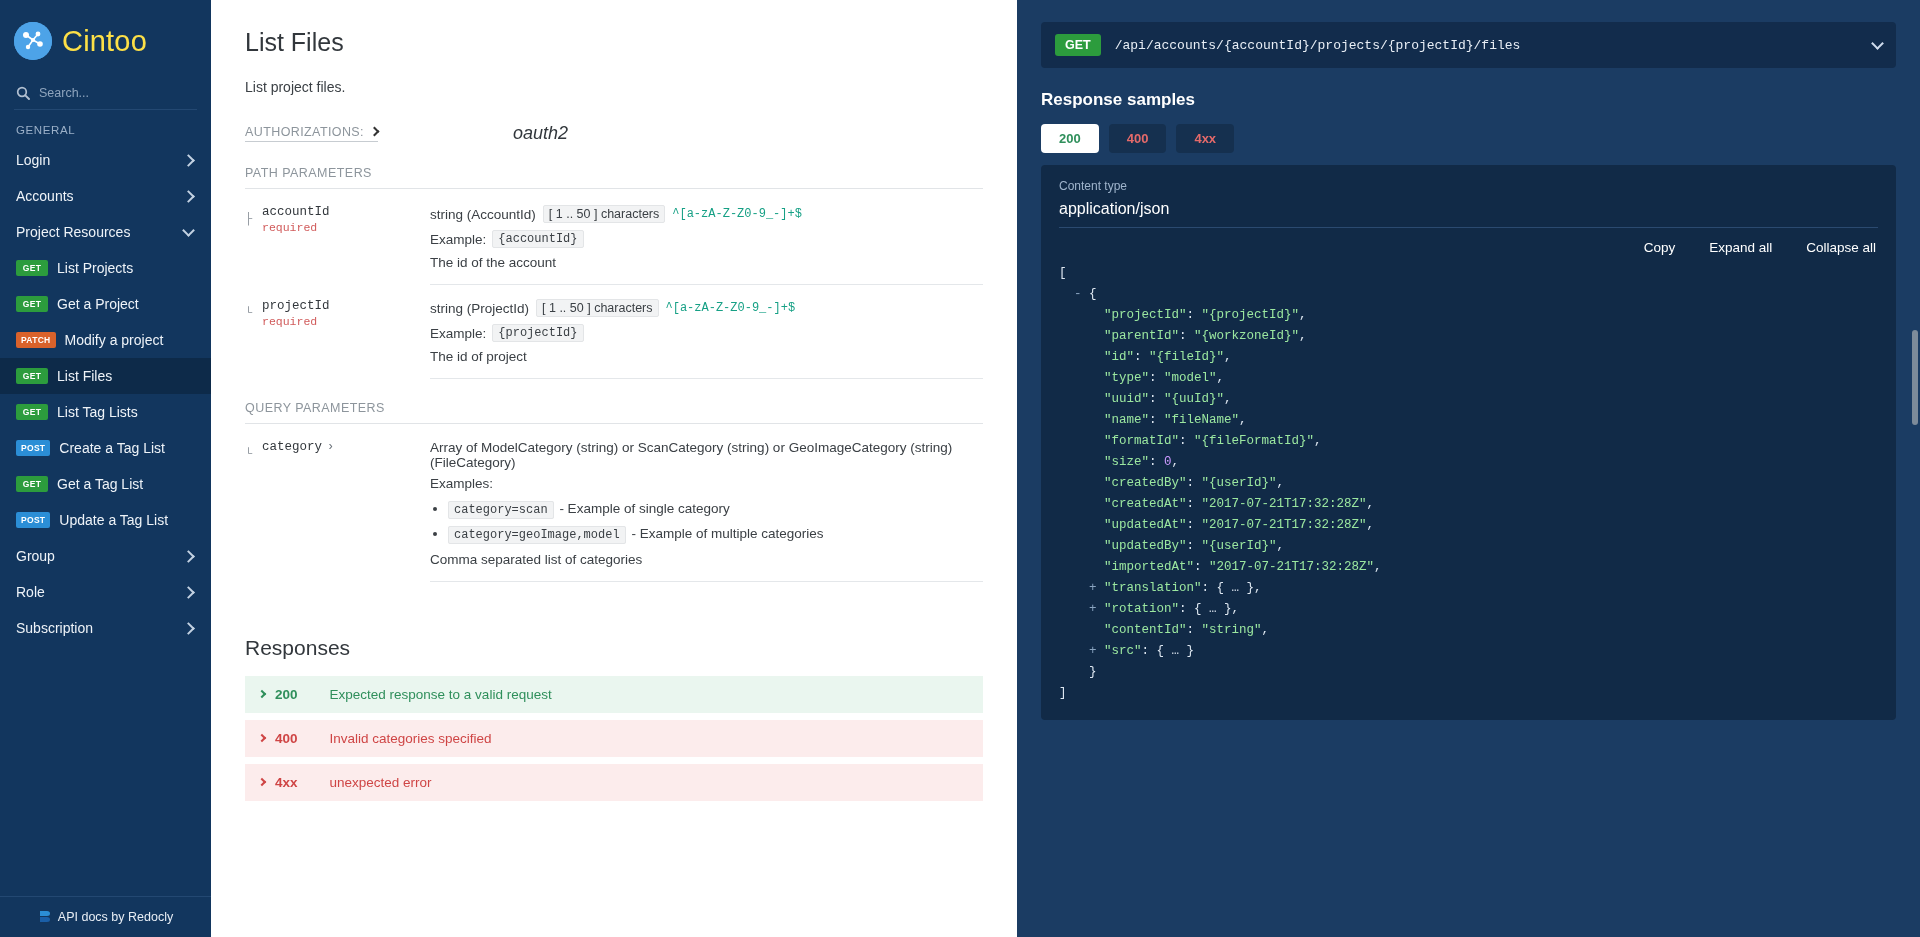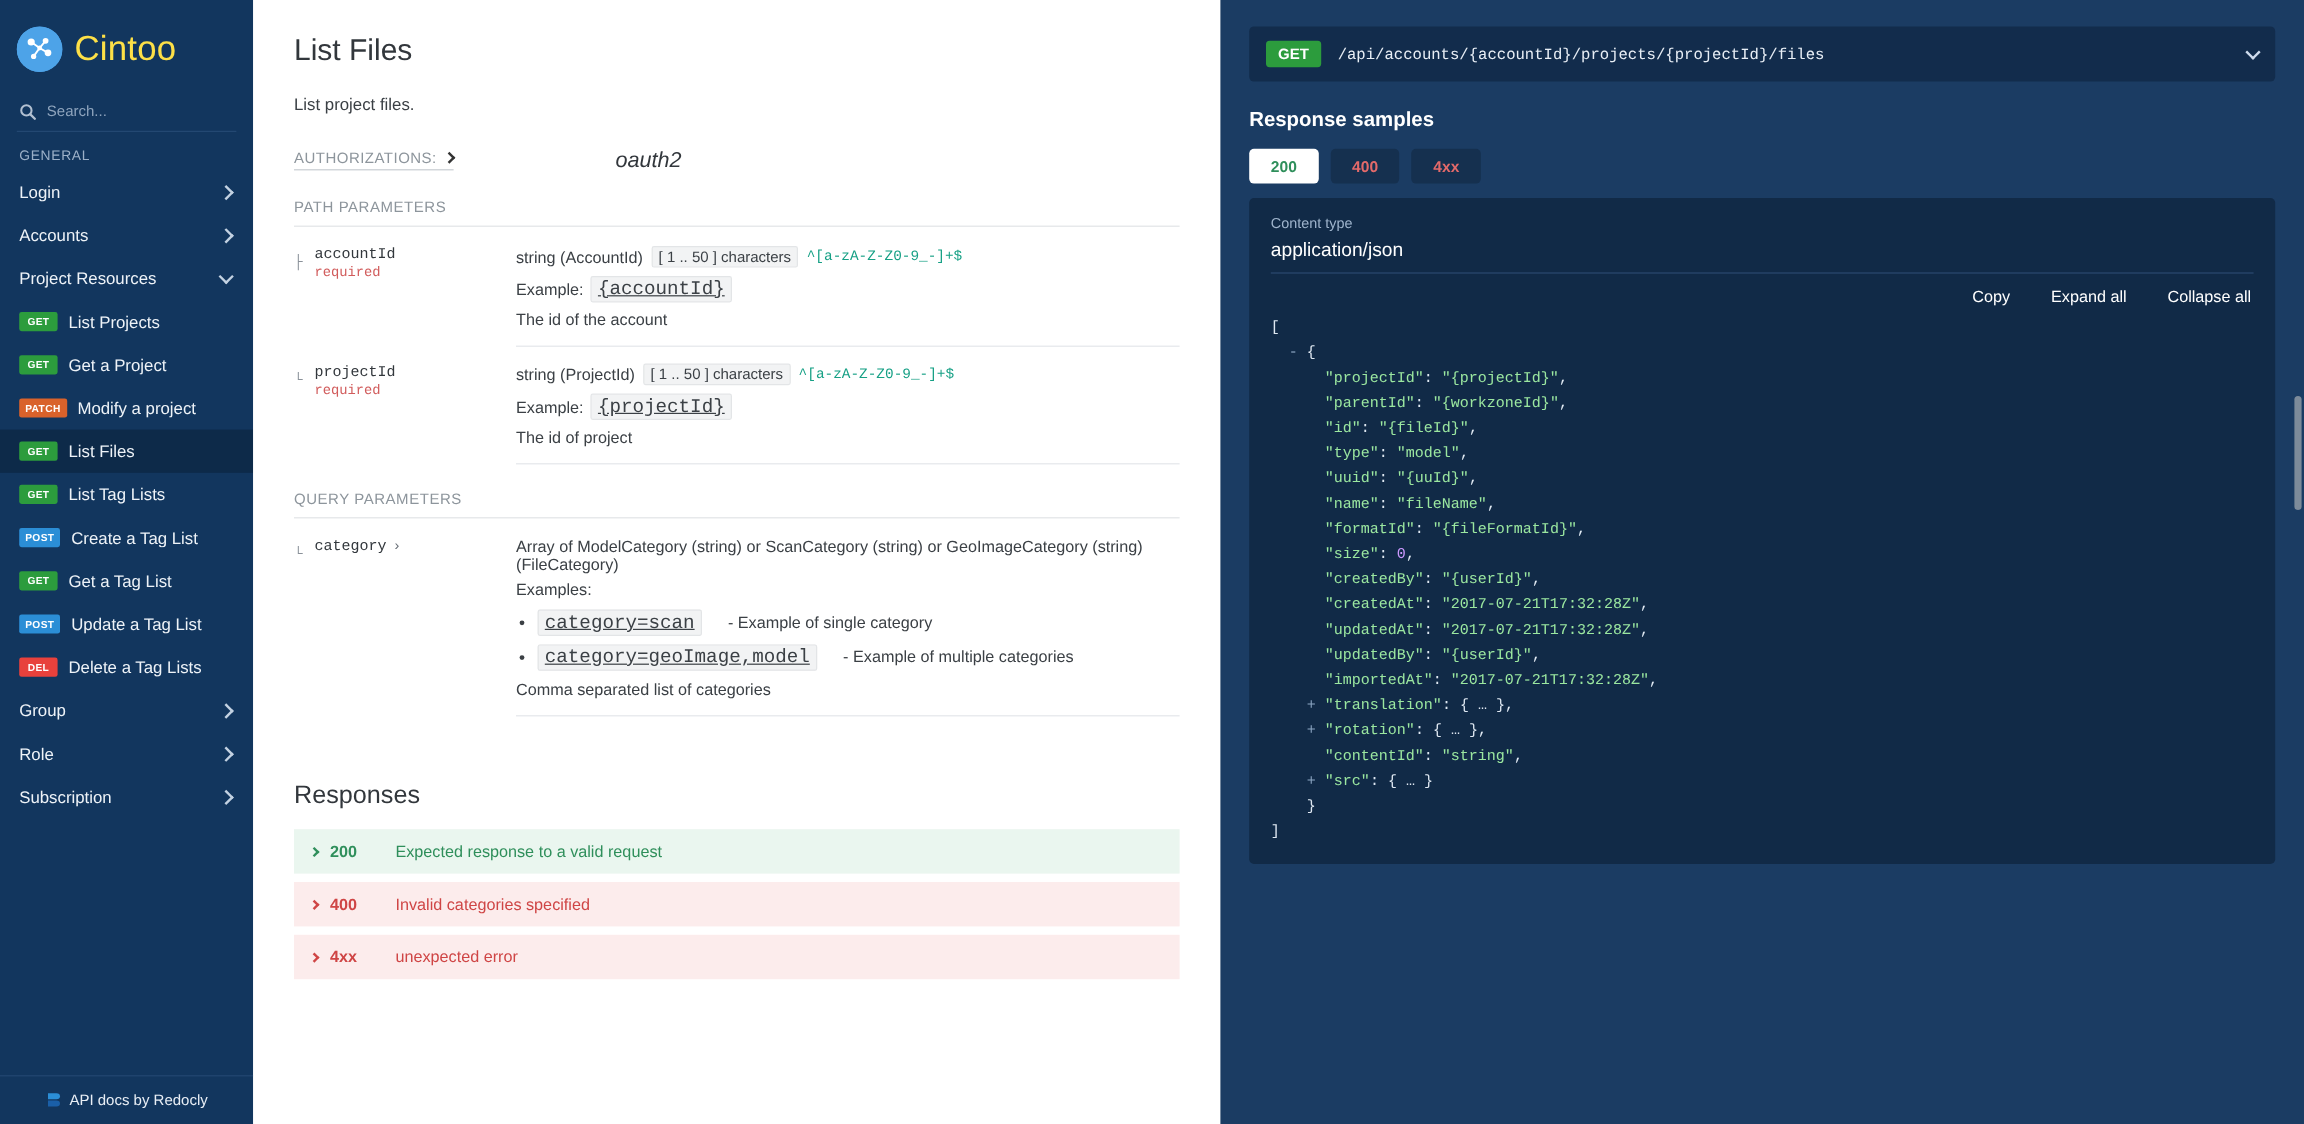--- a/index.html
+++ b/index.html
@@ -126,28 +126,28 @@
   .type-line { font-size: 13.5px; color: #3b4045; display: flex; align-items: center; flex-wrap: wrap; gap: 7px; }
   .type-name { color: #3b4045; }
   .constraint {
     background: #f2f3f4; border: 1px solid #e3e5e7; border-radius: 2px;
     padding: 1px 5px; font-size: 12.5px; color: #3b4045;
   }
   .pattern { color: #16a085; font-family: "Liberation Mono", monospace; font-size: 12px; }
   .example-line { font-size: 13.5px; color: #3b4045; margin-top: 7px; display: flex; align-items: center; gap: 6px; }
   .code-chip {
     background: #f2f3f4; border: 1px solid #e3e5e7; border-radius: 2px;
-    font-family: "Liberation Mono", monospace; font-size: 16px;
-    padding: 1px 5px; color: #3b4045; text-decoration: underline;
+    font-family: "Liberation Mono", monospace; font-size: 12px;
+    padding: 1px 5px; color: #3b4045;
   }
   .param-desc { font-size: 13.5px; color: #3b4045; margin-top: 7px; }
   .examples-label { font-size: 13.5px; color: #3b4045; margin-top: 6px; }
   .examples-list { margin: 8px 0 0 18px; }
   .examples-list li { font-size: 13.5px; color: #3b4045; margin-bottom: 5px; line-height: 1.5; }
-  .examples-list li .code-chip { margin-right: 18px; }
+  .examples-list li .code-chip { margin-right: 2px; }
 
   .responses-title { font-size: 21px; font-weight: 400; color: #32373c; margin: 54px 0 16px 0; }
   .resp-row {
     display: flex; align-items: center; gap: 8px;
     padding: 11px 14px; margin-bottom: 7px; font-size: 13.5px; cursor: pointer;
   }
   .resp-row.ok { background: #eaf6ef; }
   .resp-row.err { background: #fcecec; }
   .resp-arrow {
     width: 6px; height: 6px; border-right: 2px solid currentColor;
@@ -296,24 +296,20 @@
             <span class="nav-label">Create a Tag List</span>
           </div>
           <div class="nav-item">
             <span class="badge get">GET</span>
             <span class="nav-label">Get a Tag List</span>
           </div>
           <div class="nav-item">
             <span class="badge post">POST</span>
             <span class="nav-label">Update a Tag List</span>
           </div>
-          <div class="nav-item">
-            <span class="badge del">DEL</span>
-            <span class="nav-label">Delete a Tag Lists</span>
-          </div>
           <div class="nav-item section">
             <span class="nav-label">Group</span>
             <i class="chev"></i>
           </div>
           <div class="nav-item section">
             <span class="nav-label">Role</span>
             <i class="chev"></i>
           </div>
           <div class="nav-item section">
             <span class="nav-label">Subscription</span>

